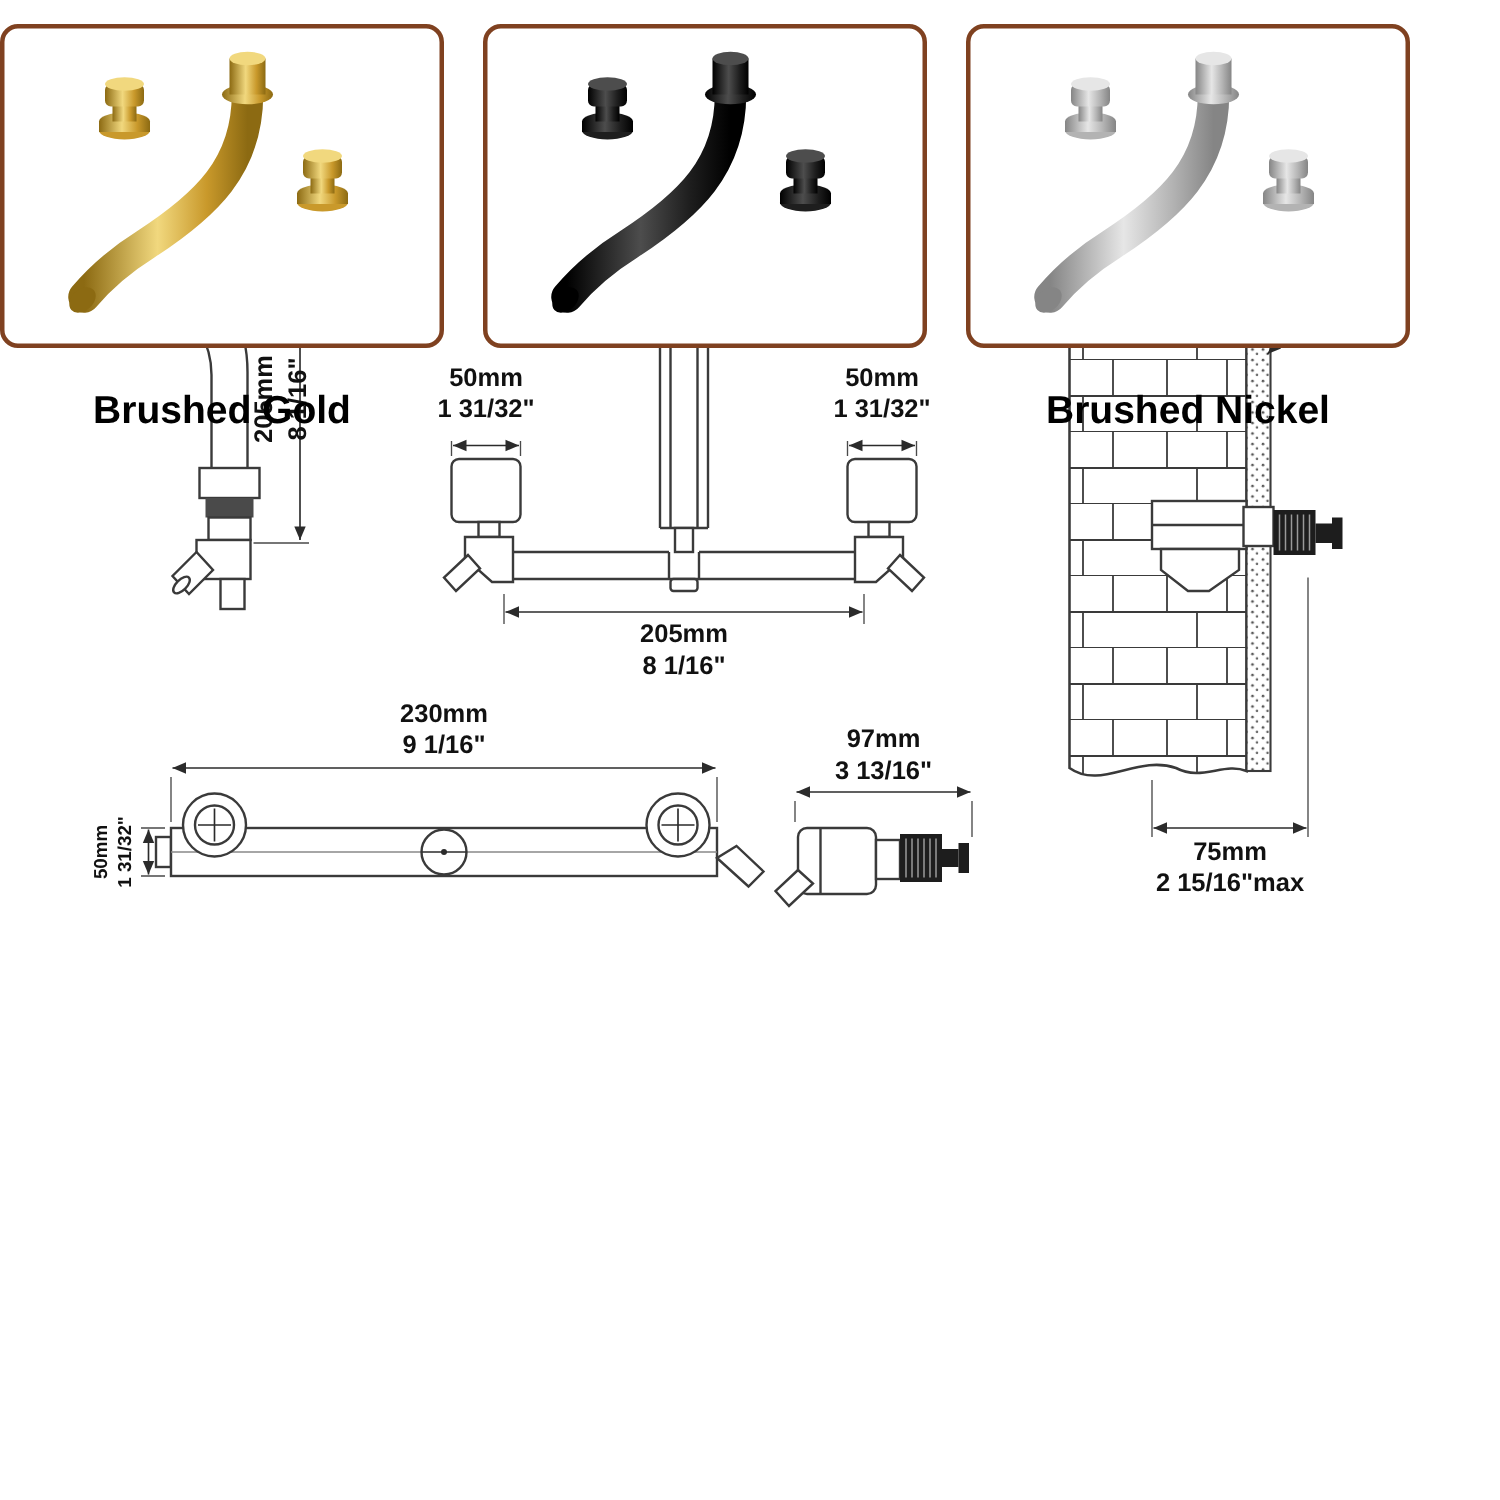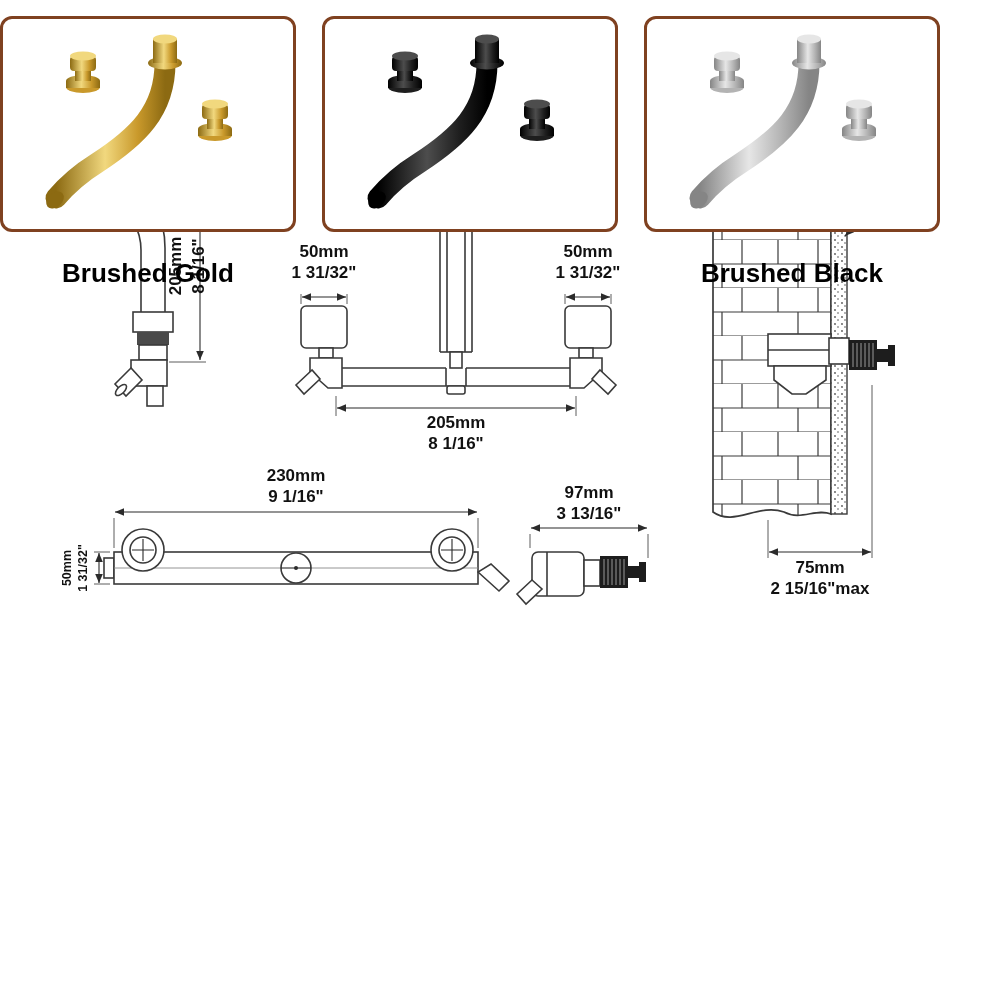--- a/index.html
+++ b/index.html
@@ -281,17 +281,17 @@
           <g transform="translate(212,100)">
             <ellipse cx="0" cy="16" rx="17" ry="6" fill="#b3b3b3"></ellipse>
             <rect x="-17" y="10" width="34" height="7" fill="url(#g2)"></rect>
             <ellipse cx="0" cy="10" rx="17" ry="6" fill="url(#g2)"></ellipse>
             <rect x="-8" y="-2" width="16" height="12" fill="url(#g2)"></rect>
             <rect x="-13" y="-15" width="26" height="15" rx="4" fill="url(#g2)"></rect>
             <ellipse cx="0" cy="-15" rx="13" ry="4.5" fill="#e6e6e6"></ellipse>
           </g>
         </svg>
       </div>
-      <div class="vlabel">Brushed Black</div>
+      <div class="vlabel">Brushed Nickel</div>
     </div>
 
   </div>
 </div>
 
 </body></html>

